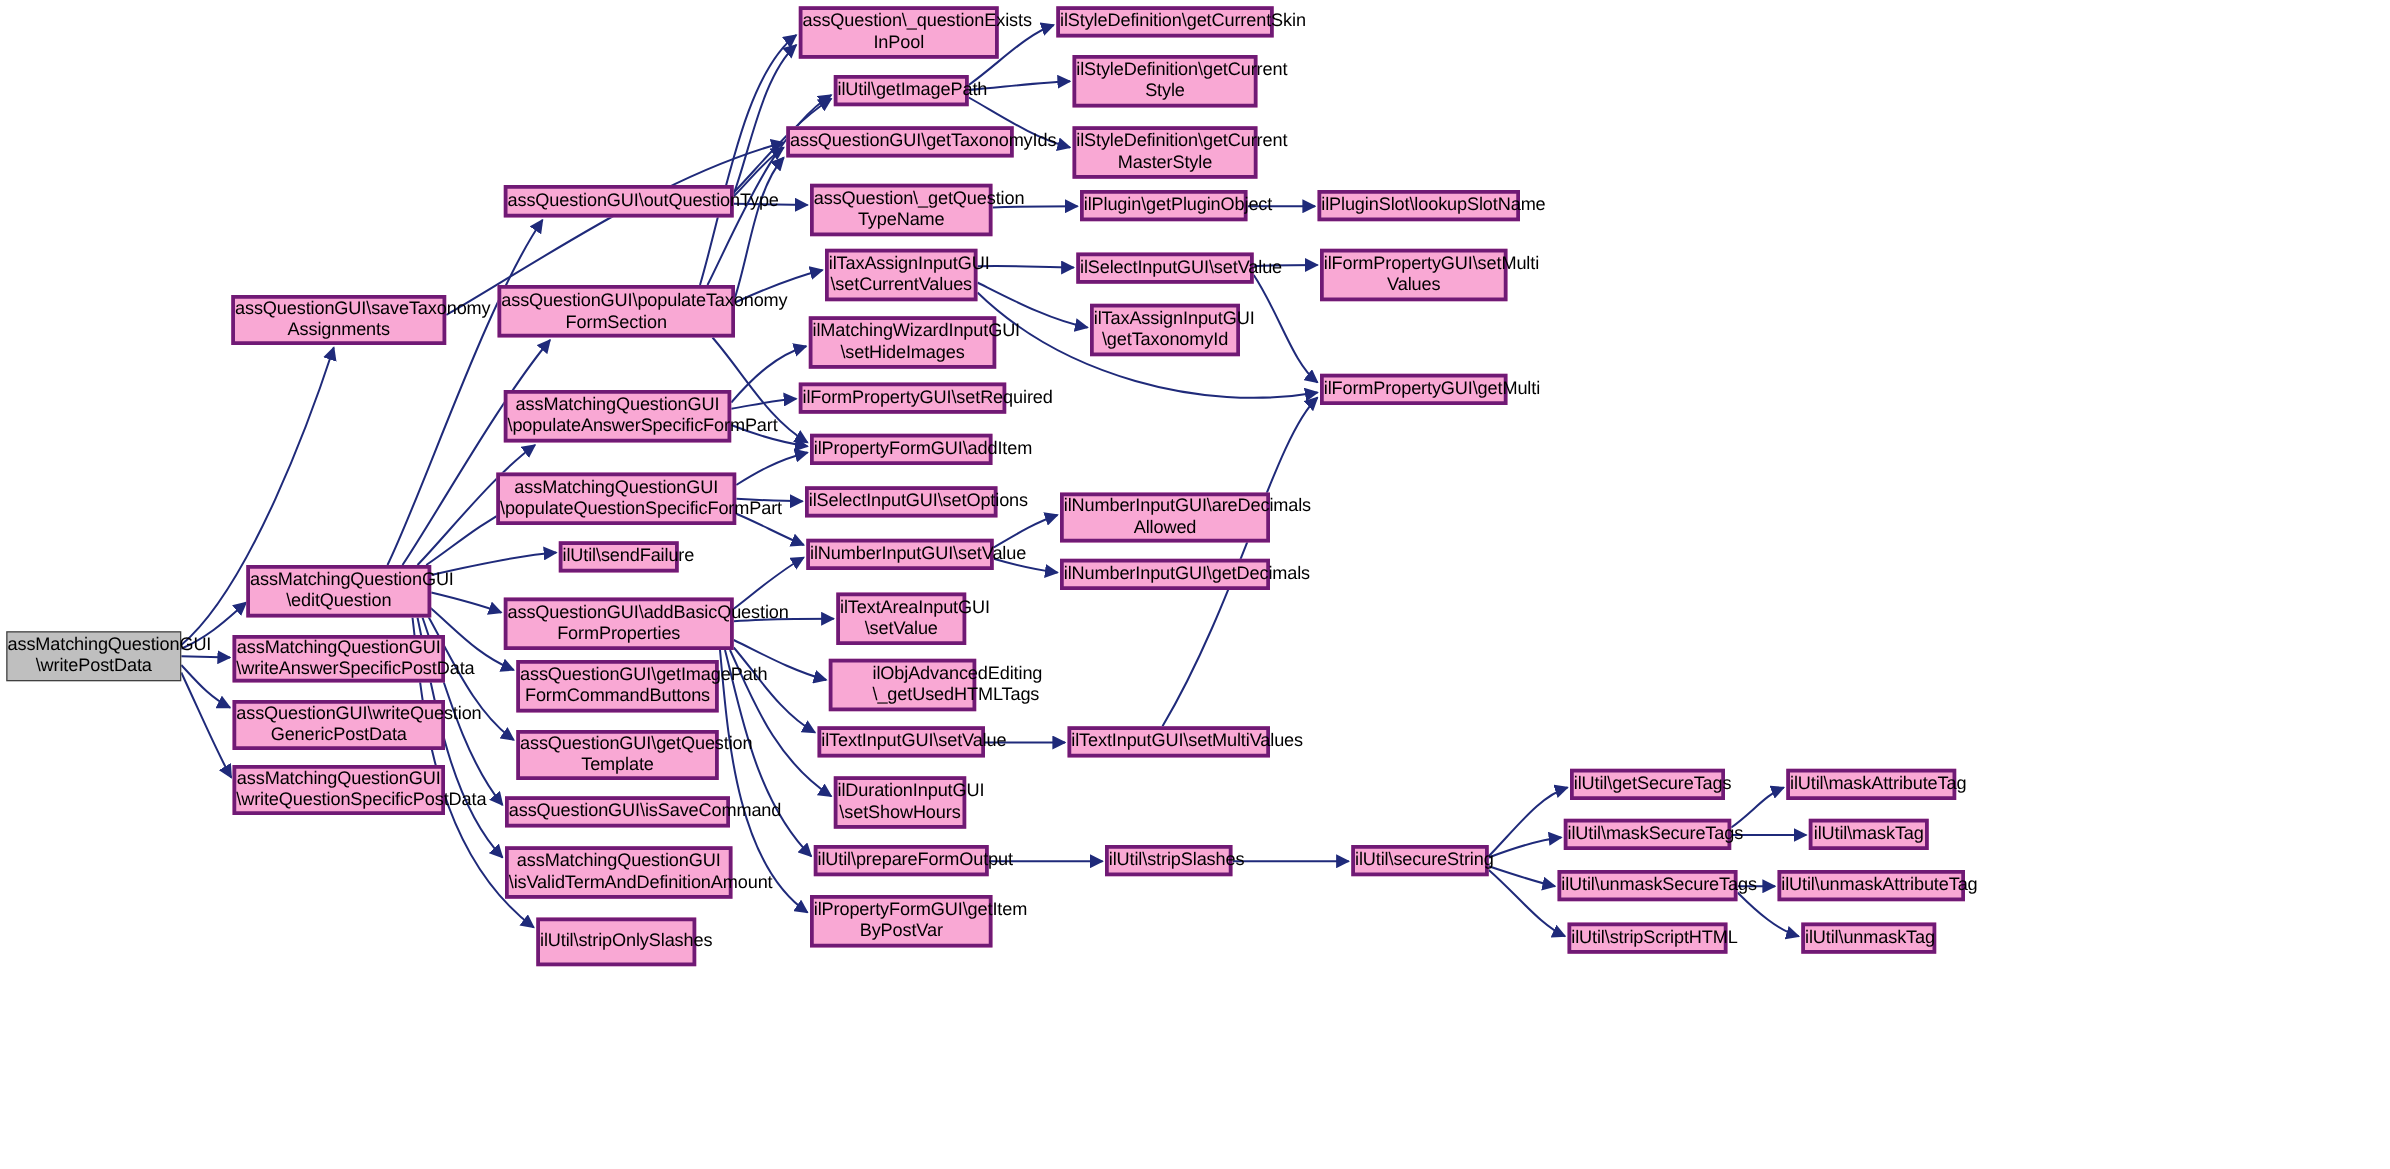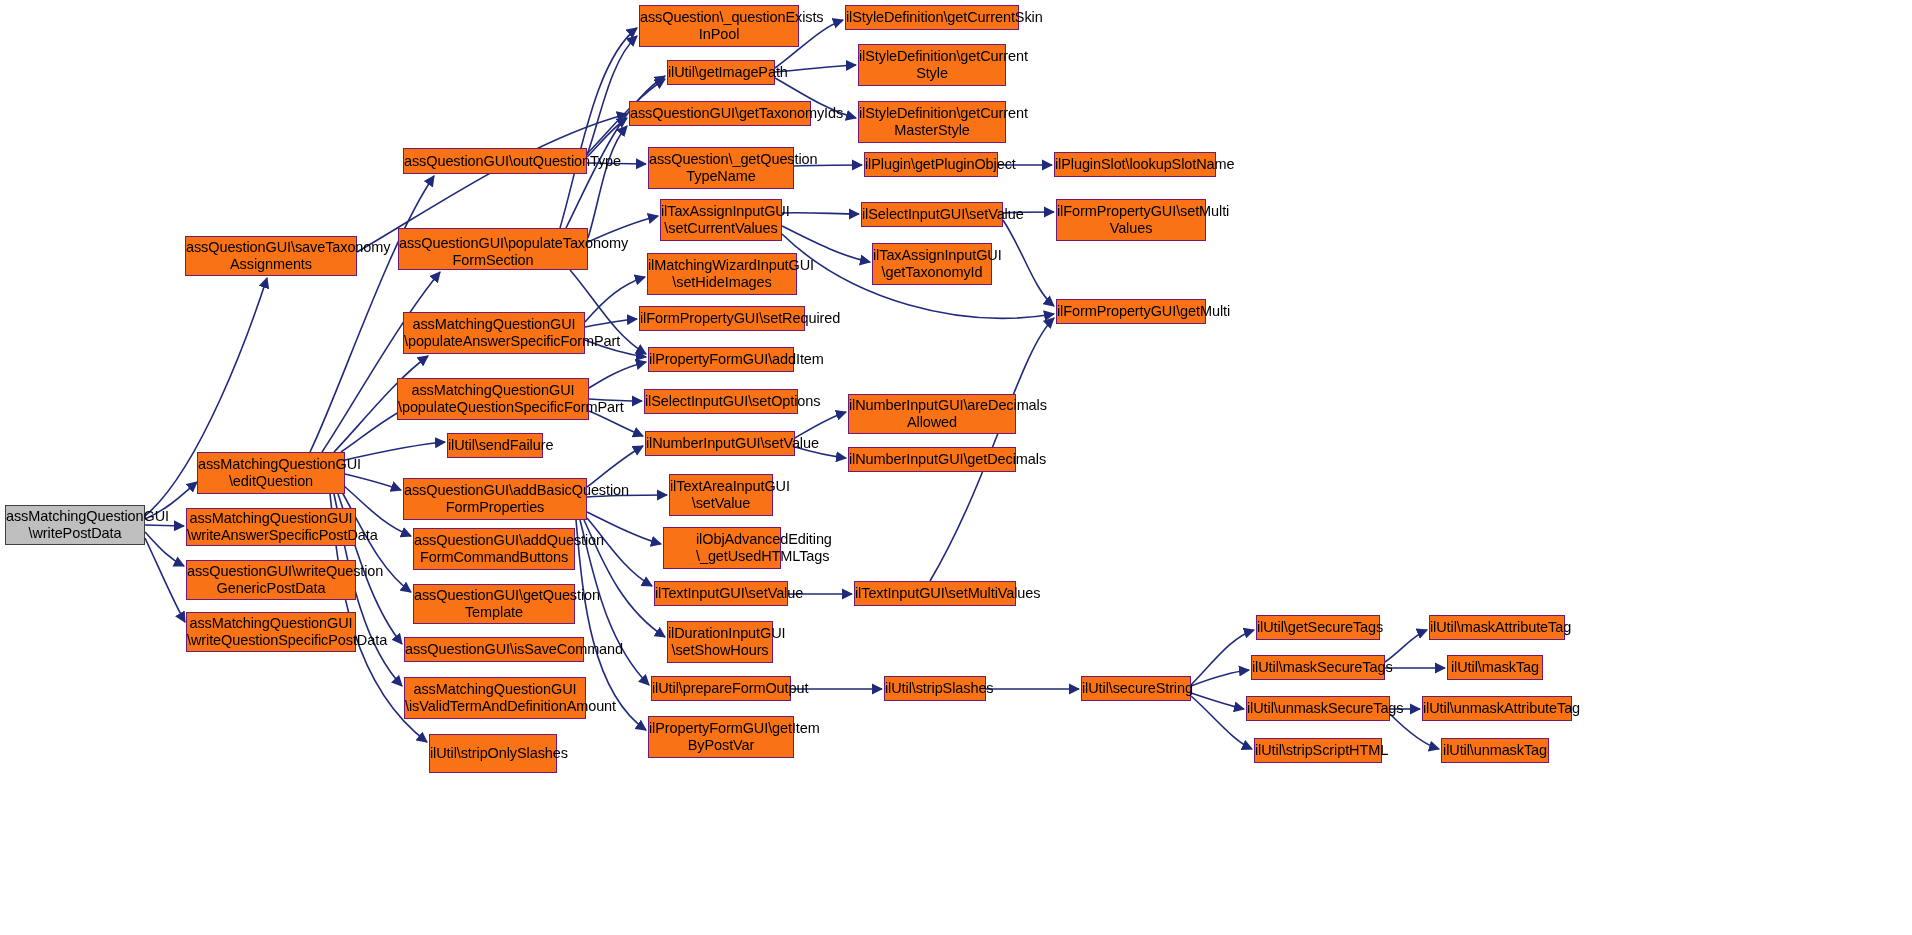--- a/index.html
+++ b/index.html
@@ -2,22 +2,22 @@
 <html><head>
 <meta charset="utf-8">
 <style>
   html,body{margin:0;padding:0;background:#ffffff;}
   body{font-family:"Liberation Sans",sans-serif;}
   #canvas{position:relative;width:1912px;height:935px;background:#ffffff;overflow:hidden;}
   #edges{position:absolute;left:0;top:0;width:1912px;height:935px;pointer-events:none;}
   .node{
     position:absolute;
     box-sizing:border-box;
-    background:#f97316;
-    border:1px solid #701a75;
+    background:#f9a8d4;
+    border:3px solid #701a75;
     display:flex;
     align-items:center;
     justify-content:center;
     text-align:center;
     font-size:14.5px;
     line-height:17px;
     color:#000000;
     white-space:pre-line;
     letter-spacing:-0.1px;
     z-index:2;
@@ -120,21 +120,21 @@
       <div class="node" style="left: 403px; top: 148px; width: 184px; height: 26px;"><span>assQuestionGUI\outQuestionType</span></div>
       <div class="node" style="left: 398px; top: 228px; width: 190px; height: 42px; align-items: flex-end;"><span>assQuestionGUI\populateTaxonomy
 FormSection</span></div>
       <div class="node" style="left: 403px; top: 312px; width: 182px; height: 42px;"><span>assMatchingQuestionGUI
 \populateAnswerSpecificFormPart</span></div>
       <div class="node" style="left: 397px; top: 378px; width: 192px; height: 42px;"><span>assMatchingQuestionGUI
 \populateQuestionSpecificFormPart</span></div>
       <div class="node" style="left: 447px; top: 433px; width: 96px; height: 25px;"><span>ilUtil\sendFailure</span></div>
       <div class="node" style="left: 403px; top: 478px; width: 184px; height: 42px;"><span>assQuestionGUI\addBasicQuestion
 FormProperties</span></div>
-      <div class="node" style="left: 413px; top: 528px; width: 162px; height: 42px;"><span>assQuestionGUI\addQuestion
+      <div class="node" style="left: 413px; top: 528px; width: 162px; height: 42px;"><span>assQuestionGUI\getImagePath
 FormCommandButtons</span></div>
       <div class="node" style="left: 413px; top: 584px; width: 162px; height: 40px;"><span>assQuestionGUI\getQuestion
 Template</span></div>
       <div class="node" style="left: 404px; top: 637px; width: 180px; height: 25px;"><span>assQuestionGUI\isSaveCommand</span></div>
       <div class="node" style="left: 404px; top: 677px; width: 182px; height: 42px;"><span>assMatchingQuestionGUI
 \isValidTermAndDefinitionAmount</span></div>
       <div class="node" style="left: 429px; top: 734px; width: 128px; height: 39px;"><span>ilUtil\stripOnlySlashes</span></div>
       <div class="node" style="left: 639px; top: 5px; width: 160px; height: 42px;"><span>assQuestion\_questionExists
 InPool</span></div>
       <div class="node" style="left: 667px; top: 60px; width: 108px; height: 25px;"><span>ilUtil\getImagePath</span></div>

